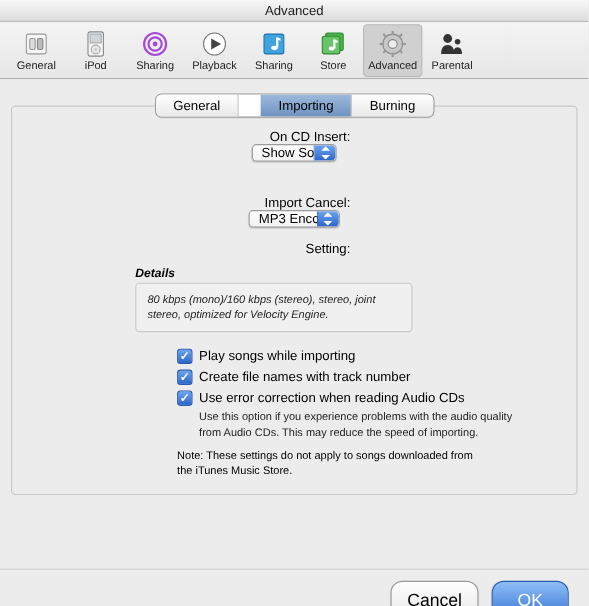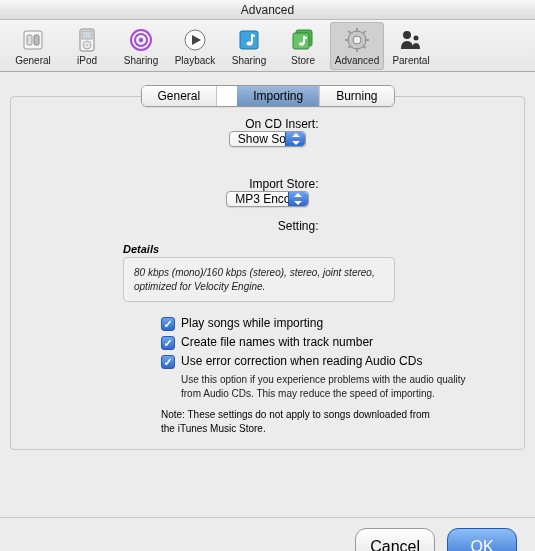--- a/index.html
+++ b/index.html
@@ -134,21 +134,21 @@
     font-size: 11px;
     font-weight: bold;
     margin-bottom: 2px;
   }
   .details-body {
     border: 1px solid #c7c7c7;
     border-radius: 4px;
     background: #f0f0f0;
     padding: 8px 10px;
     font-size: 10px;
-    width: 272px;
+    width: 252px;
     line-height: 1.35;
     color: #222;
   }
   .checks {
     margin-left: 126px;
     margin-top: 14px;
   }
   .check-row {
     display: flex;
     align-items: flex-start;
@@ -341,21 +341,21 @@
                 <polygon points="0,8 8,8 4,12" fill="#fff"></polygon>
               </svg>
           </span>
         </div>
       </div>
     </div>
 
     <div style="height:18px"></div>
 
     <div class="formrow">
-      <div class="formlabel">Import Store:</div>
+      <div class="formlabel">Import Cancel:</div>
       <div class="formctrl" style="max-width:250px">
         <div class="aqua-select">
           <span>MP3 Encoder</span>
           <span class="endcap">
             <svg width="8" height="12" viewBox="0 0 8 12">
                 <polygon points="4,0 8,4 0,4" fill="#fff"></polygon>
                 <polygon points="0,8 8,8 4,12" fill="#fff"></polygon>
               </svg>
           </span>
         </div>

